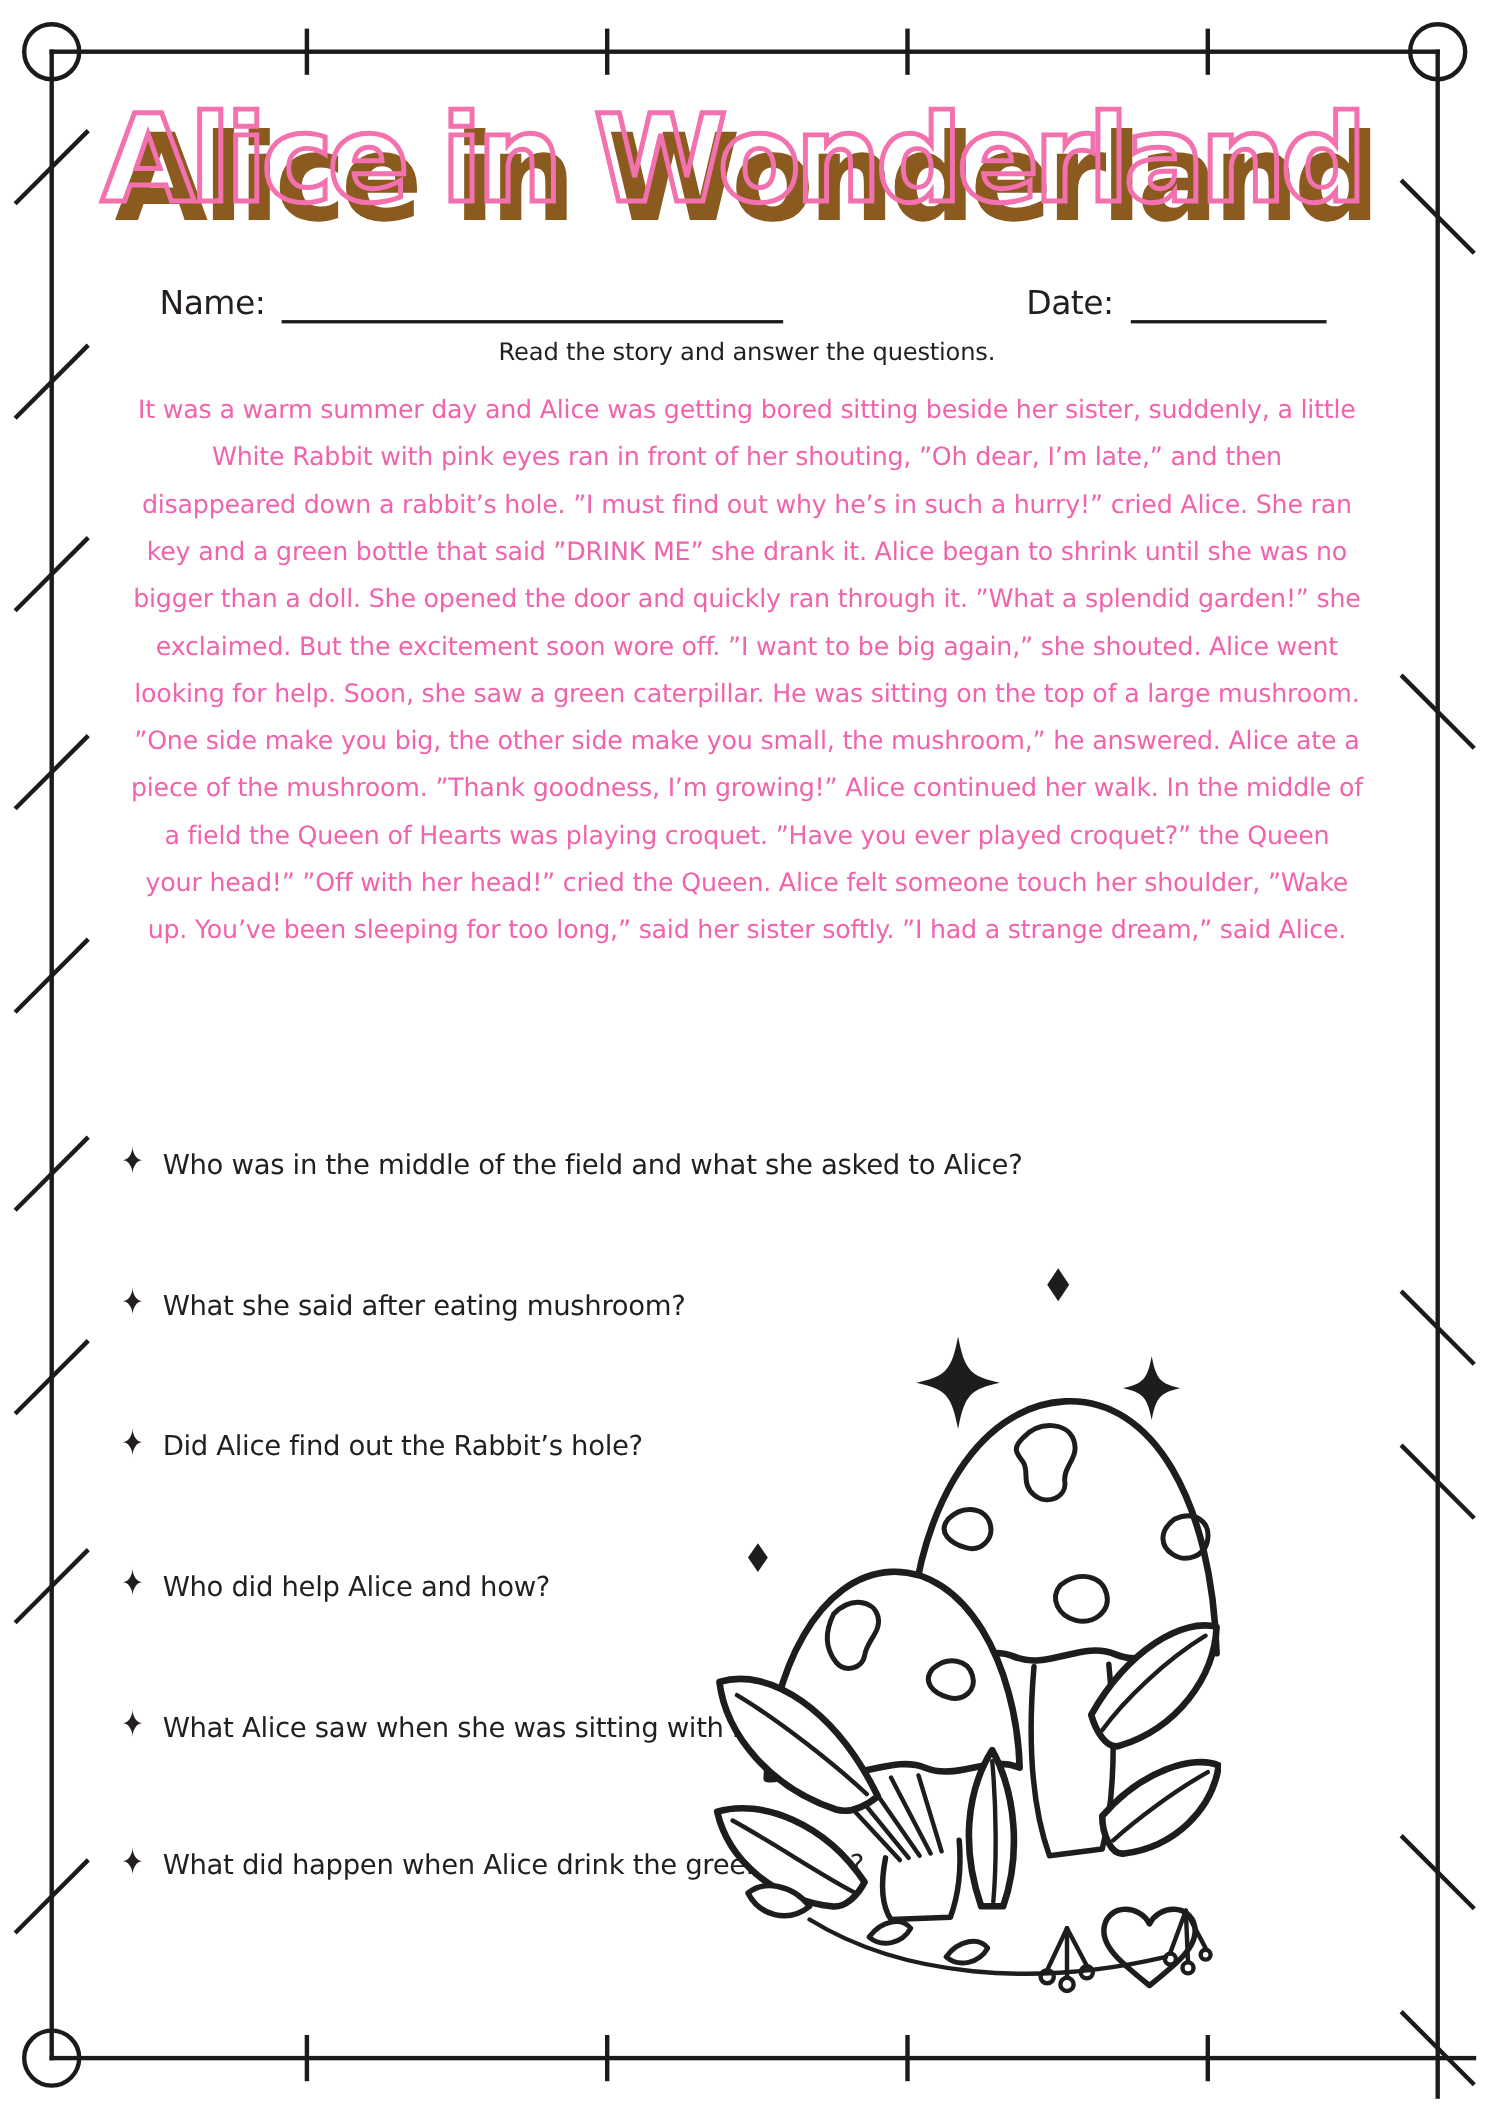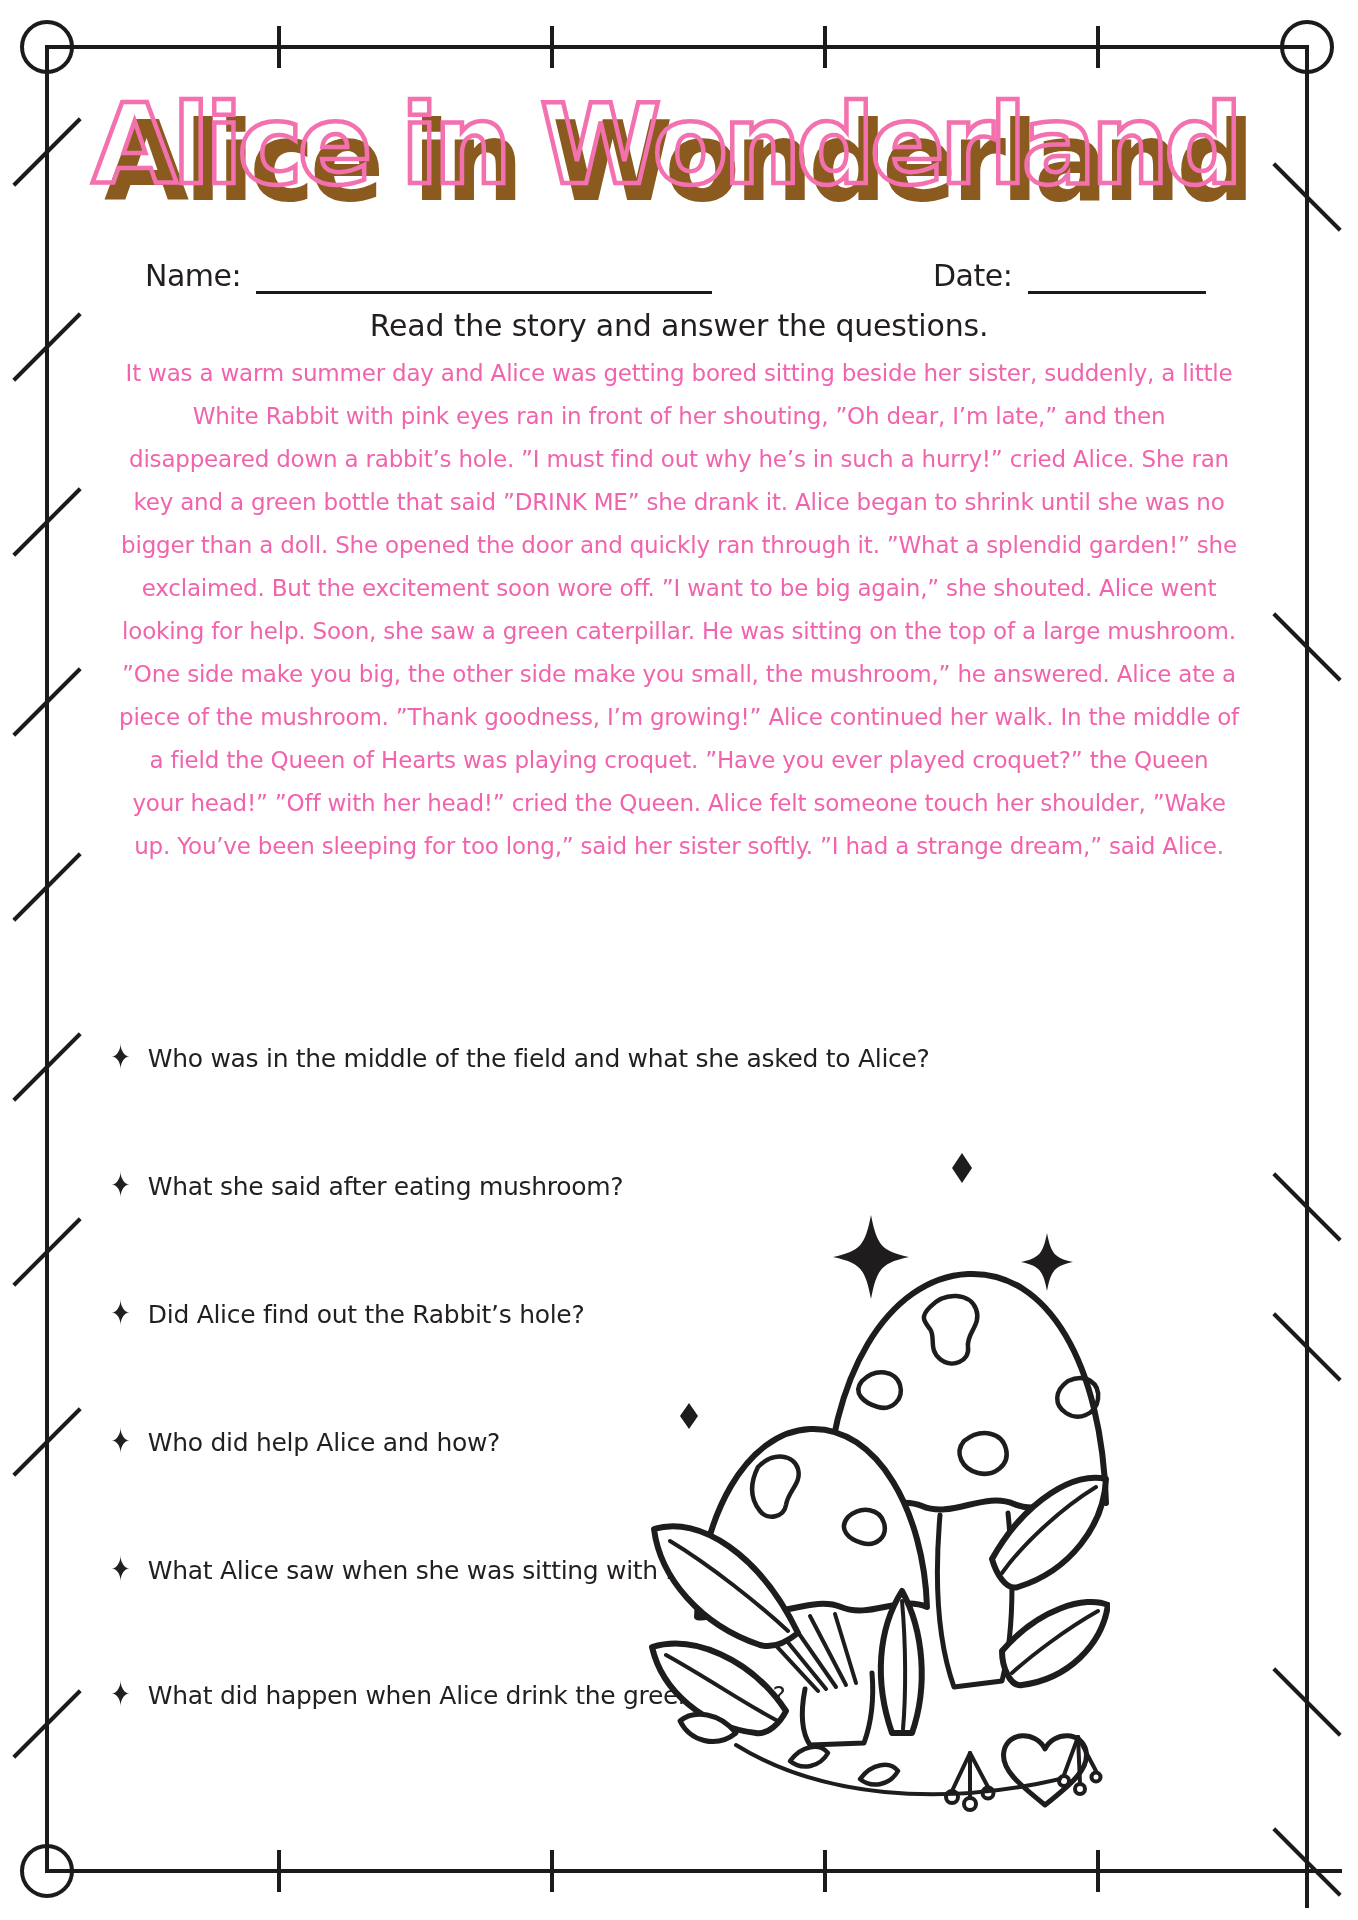--- a/index.html
+++ b/index.html
@@ -13,21 +13,21 @@
     border-radius:50%;box-sizing:border-box;background:transparent;}
   .tick{position:absolute;width:4px;height:42px;background:#1c1a1b;}
   .slash{position:absolute;width:94px;height:0;border-top:4px solid #1c1a1b;}
   .slash.l{transform:rotate(-45deg);} 
   .slash.r{transform:rotate(45deg);}  
   
   .title-svg{position:absolute;left:55px;top:66px;}
   .meta-label{position:absolute;font-size:30px;letter-spacing:-0.5px;text-align:right;}
   .write-line{position:absolute;height:0;border-bottom:3px solid #1c1a1b;}
   .instruction{position:absolute;left:0;top:308px;width:1358px;text-align:center;
-    font-size:30px;letter-spacing:-0.2px;}
+    font-size:22px;letter-spacing:-0.2px;}
   
   .story{position:absolute;left:62px;top:352px;width:1234px;}
   .story .ln{height:43px;line-height:43px;text-align:center;white-space:nowrap;
     font-size:23px;letter-spacing:-0.2px;color:#f163ac;}
   
   .q{position:absolute;left:108px;display:flex;align-items:flex-start;gap:15px;
     font-size:25px;letter-spacing:-0.3px;}
   .q .bullet{display:inline-block;font-size:30px;line-height:30px;
     transform:scale(0.78,1.15);transform-origin:center;}
   .q .qt{line-height:34px;white-space:nowrap;}

